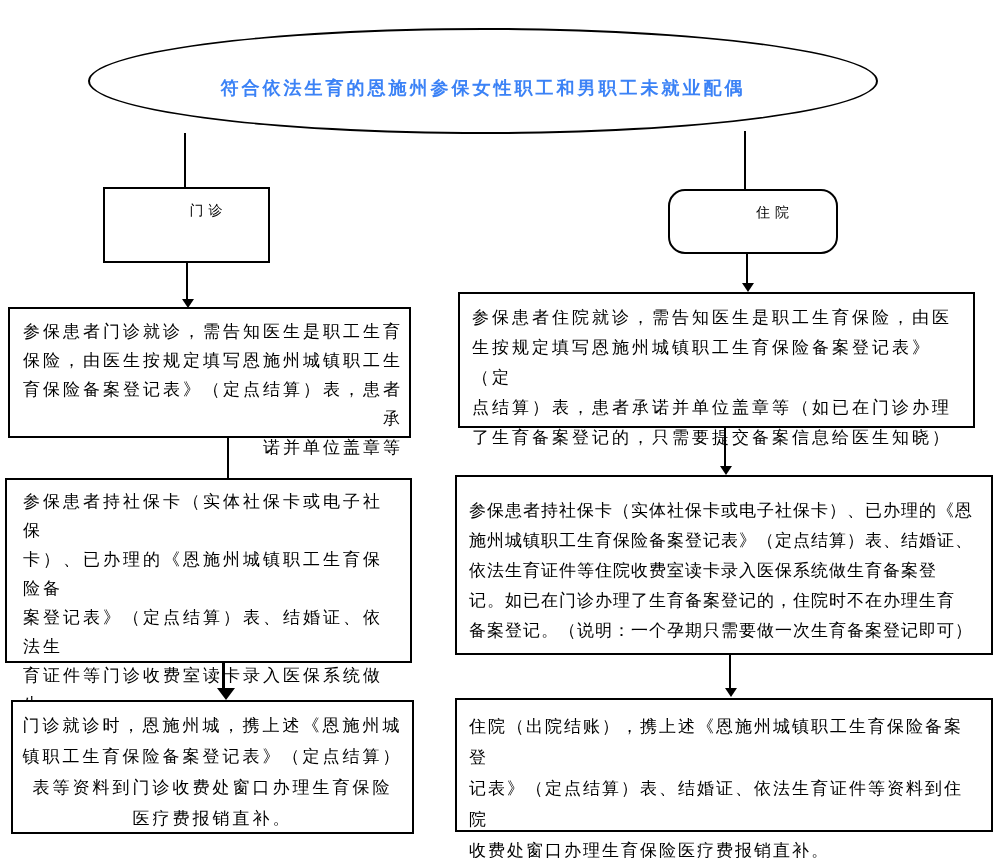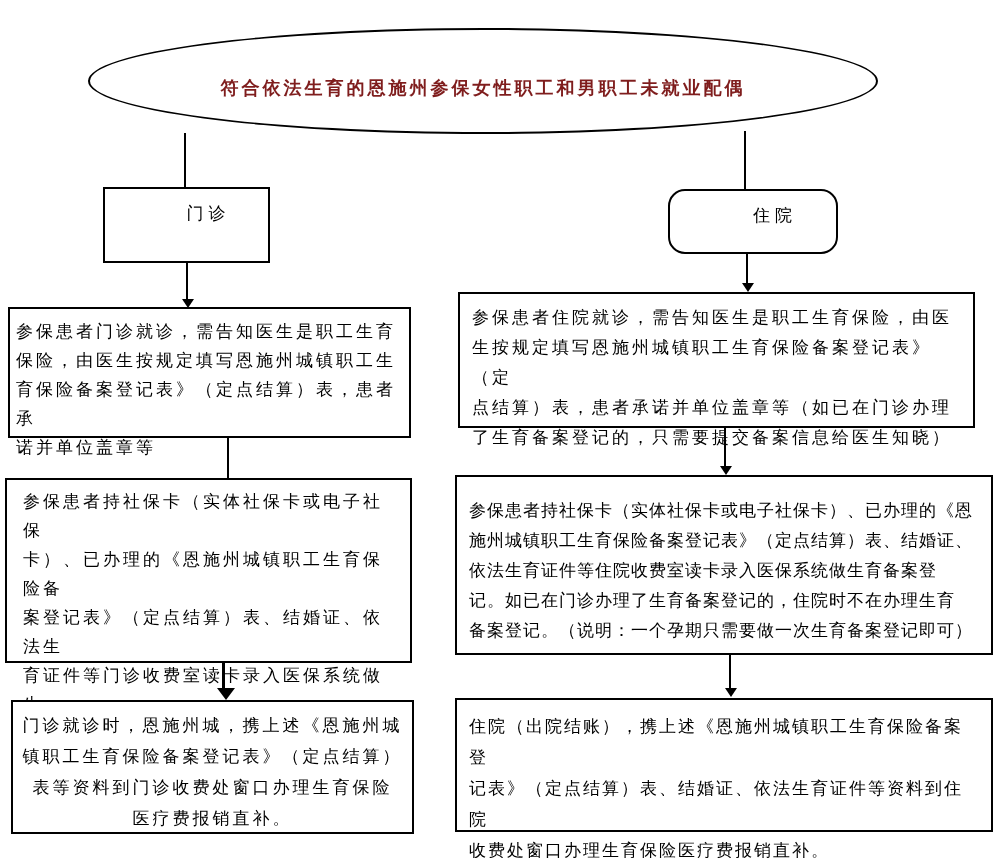--- a/index.html
+++ b/index.html
@@ -24,30 +24,30 @@
     font-size:18px;font-weight:bold;letter-spacing:3px;
     text-align:center;
   }
   .box{
     position:absolute;
     border:2px solid #000;
     background:#fff;
     box-sizing:border-box;
   }
   .node-label{
-    font-size:17px;letter-spacing:5px;text-align:center;padding-left:44px;
+    font-size:14px;letter-spacing:5px;text-align:center;padding-left:44px;
   }
   #node-outpatient{left:103px;top:187px;width:167px;height:76px;padding-top:13px;}
   #node-inpatient{left:668px;top:189px;width:170px;height:65px;padding-top:13px;border-radius:17px;}
   .step-text{
     font-size:17px;
     line-height:29px;
     white-space:pre-line;
   }
-  #step-l1{left:8px;top:307px;width:403px;height:131px;padding:8px 6px;text-align:left;letter-spacing:3px;}
+  #step-l1{left:8px;top:307px;width:403px;height:131px;padding:8px 6px;text-align:right;letter-spacing:3px;}
   #step-l2{left:5px;top:478px;width:407px;height:185px;padding:7px 16px;text-align:left;letter-spacing:3px;}
   #step-l3{left:11px;top:700px;width:403px;height:134px;padding:8px 6px;text-align:center;letter-spacing:3px;line-height:31px;}
   #step-r1{left:458px;top:292px;width:517px;height:136px;padding:9px 12px;text-align:left;letter-spacing:3px;line-height:30px;}
   #step-r2{left:455px;top:475px;width:538px;height:180px;padding:19px 12px;text-align:left;letter-spacing:1px;line-height:30px;}
   #step-r3{left:455px;top:698px;width:538px;height:134px;padding:11px 12px;text-align:left;letter-spacing:2px;line-height:31px;}
   .connector{
     position:absolute;width:0;
     border-left:2px solid #000;
   }
   .connector.arrow::after{
@@ -74,21 +74,21 @@
   #c6{left:724px;top:428px;height:38px;}
   #c7{left:222px;top:663px;height:25px;}
   #c8{left:729px;top:655px;height:33px;}
 </style>
 </head>
 <body>
 
 <div id="canvas">
 
   <div class="ellipse">
-    <div class="title-text" style="color: #7f1d1d;">符合依法生育的恩施州参保女性职工和男职工未就业配偶</div>
+    <div class="title-text" style="color: #3b82f6;">符合依法生育的恩施州参保女性职工和男职工未就业配偶</div>
   </div>
 
   <div id="c1" class="connector"></div>
   <div id="c2" class="connector"></div>
 
   <div id="node-outpatient" class="box node-label">门诊</div>
   <div id="node-inpatient" class="box node-label">住院</div>
 
   <div id="c3" class="connector arrow"></div>
   <div id="c4" class="connector arrow"></div>

